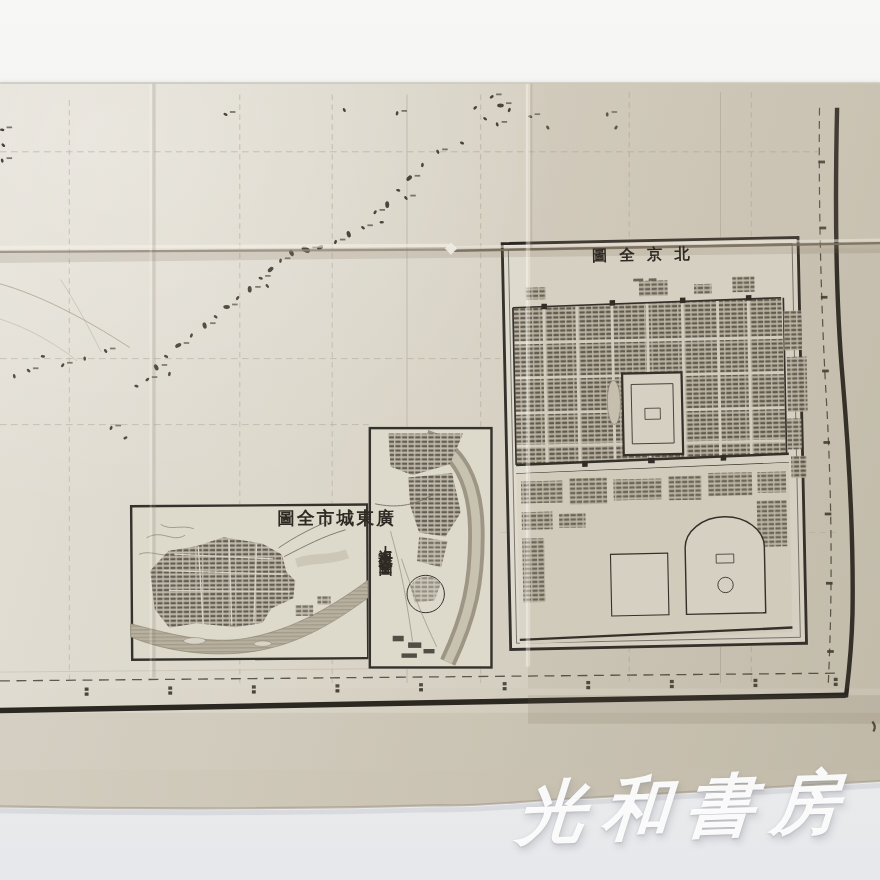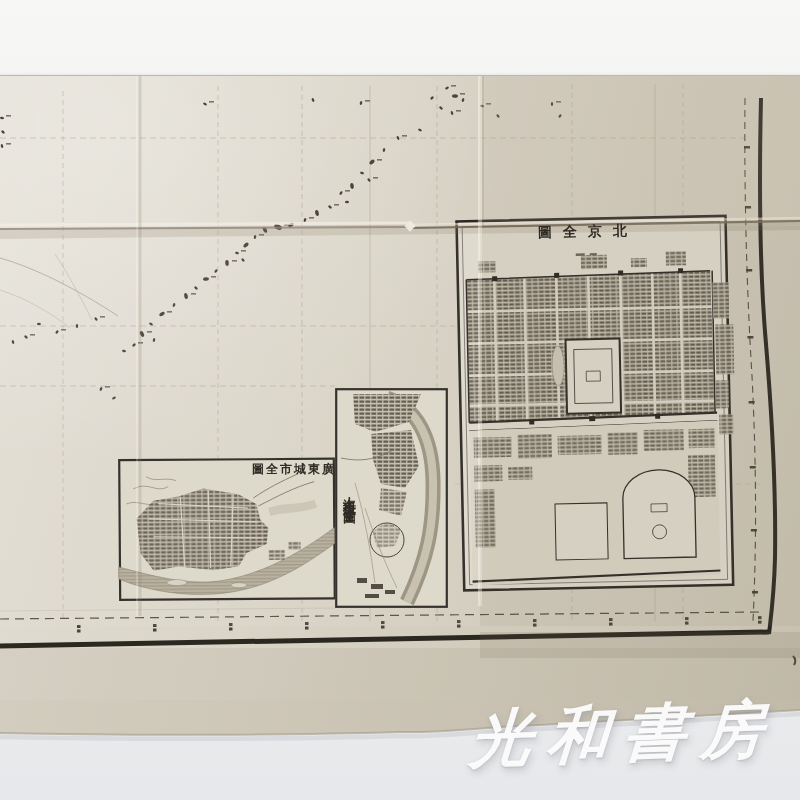--- a/index.html
+++ b/index.html
@@ -15,21 +15,21 @@
       radial-gradient(ellipse at 12% 8%, rgba(255,255,255,0.30), rgba(255,255,255,0) 42%),
       linear-gradient(105deg,#e3dfd5 0%,#dad5c8 38%,#d1cbbc 68%,#c8c1b1 100%);
     border-top:1px solid #beb7a7;
     box-shadow:0 -1px 3px rgba(0,0,0,0.06);
   }
   .paper svg.map-art{position:absolute;left:0;top:0;}
   
   .ttl{position:absolute;color:#2f2b24;font-family:"DejaVu Serif","Liberation Serif",serif;
        font-weight:600;z-index:10;white-space:nowrap;}
   #t-bj{left:538px;top:147px;font-size:14px;letter-spacing:11px;transform:rotate(-1.2deg);}
-  #t-gd{left:252px;top:385px;font-size:12px;letter-spacing:2px;}
+  #t-gd{left:252px;top:385px;font-size:16px;letter-spacing:2px;}
   #t-sh{left:340px;top:410px;font-size:13px;letter-spacing:3px;writing-mode:vertical-rl;height:110px;}
   
   .edge{position:absolute;left:0;top:700px;width:800px;height:45px;}
   
   .wm{
     position:absolute;left:470px;top:692px;z-index:40;
     font-family:"DejaVu Serif","Liberation Serif",serif;font-style:italic;font-weight:600;
     font-size:62px;letter-spacing:15px;color:rgba(255,255,255,0.93);
     transform:rotate(-2deg) skewX(-6deg);
     text-shadow:0 1px 2px rgba(150,150,158,0.45),2px 4px 7px rgba(125,125,138,0.30);

